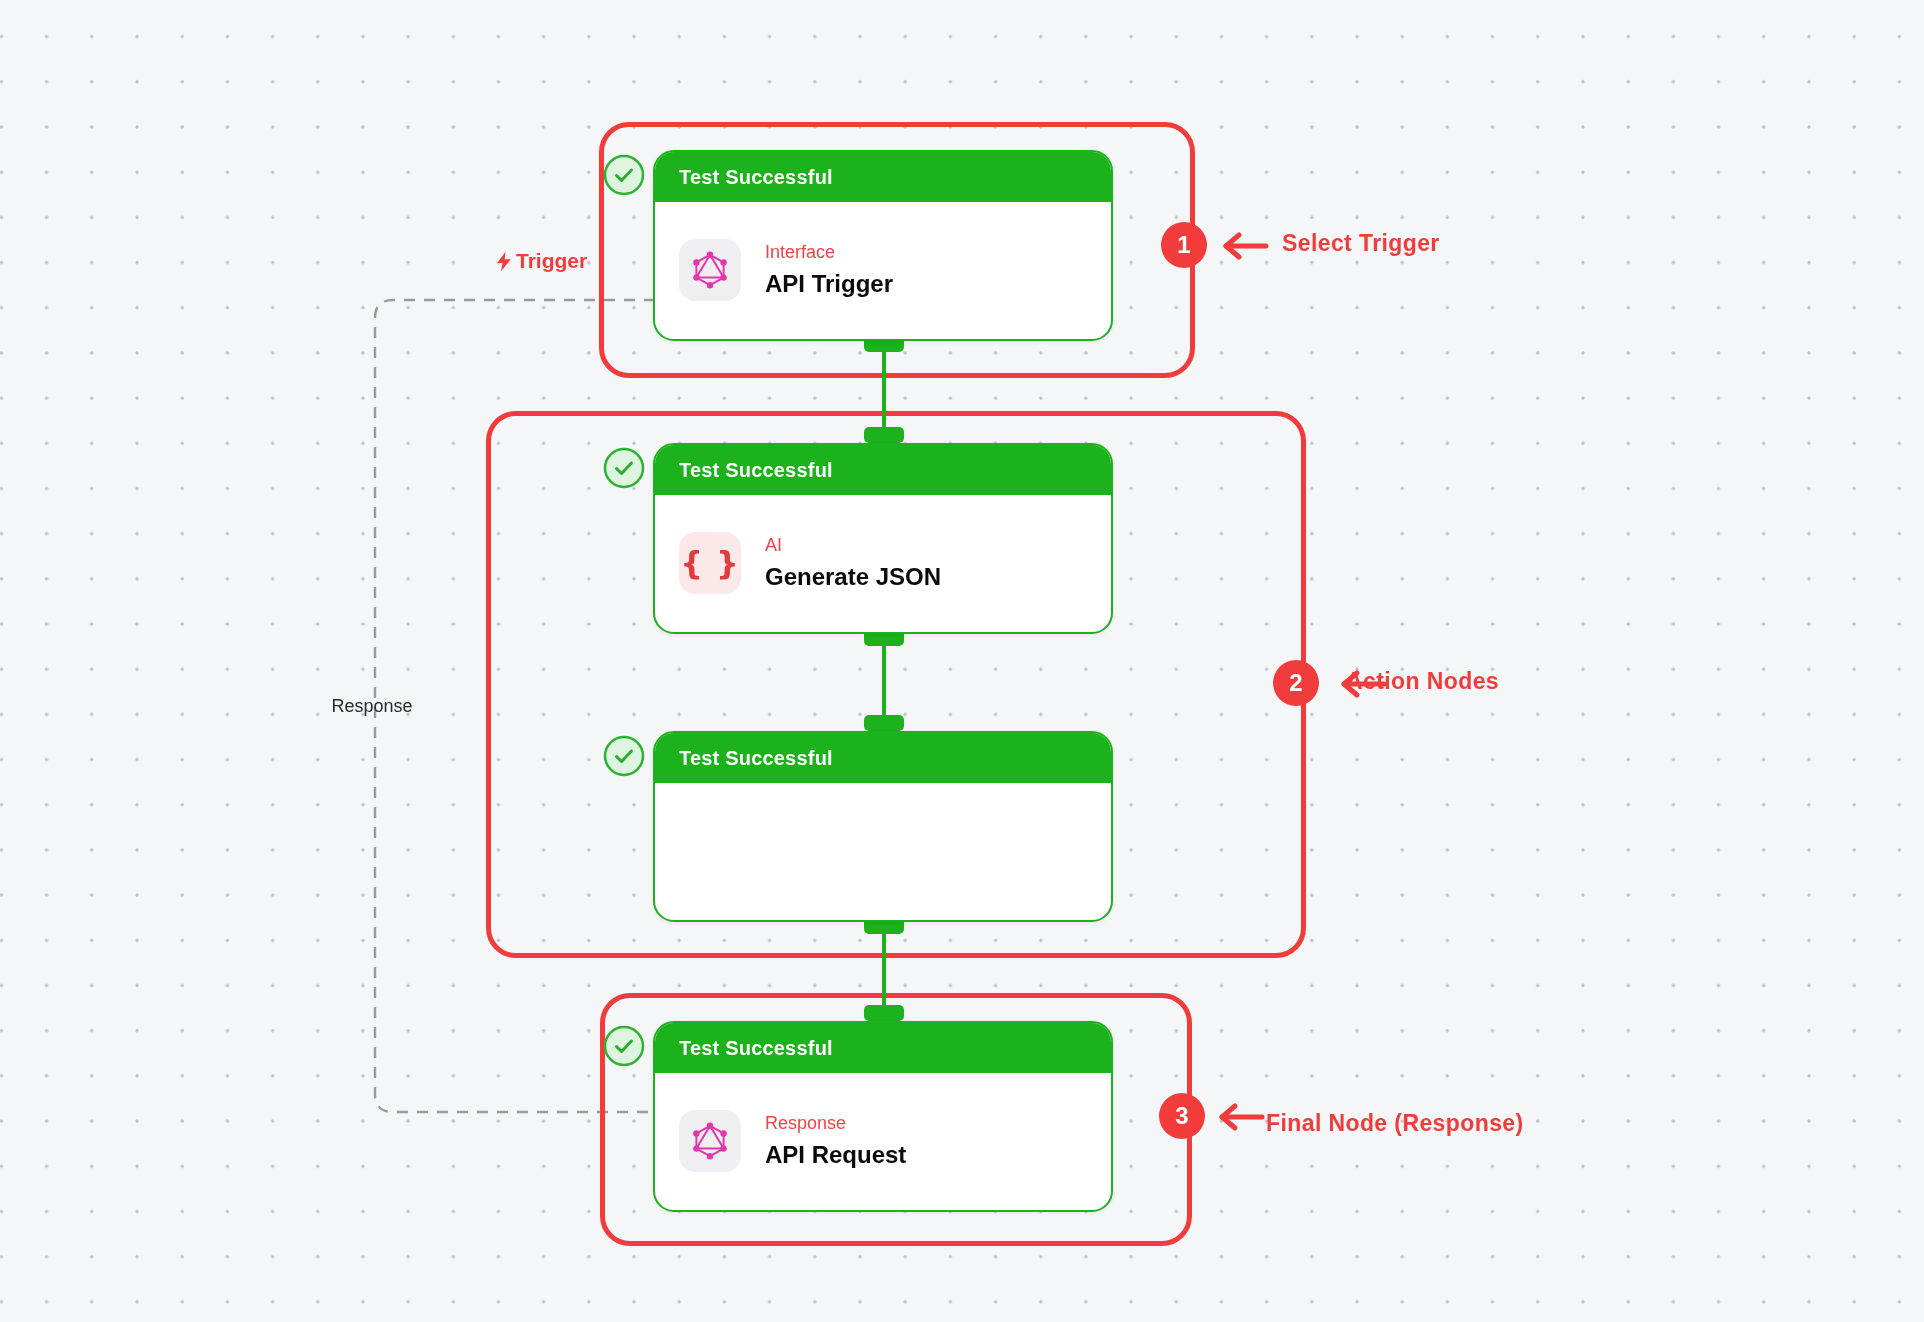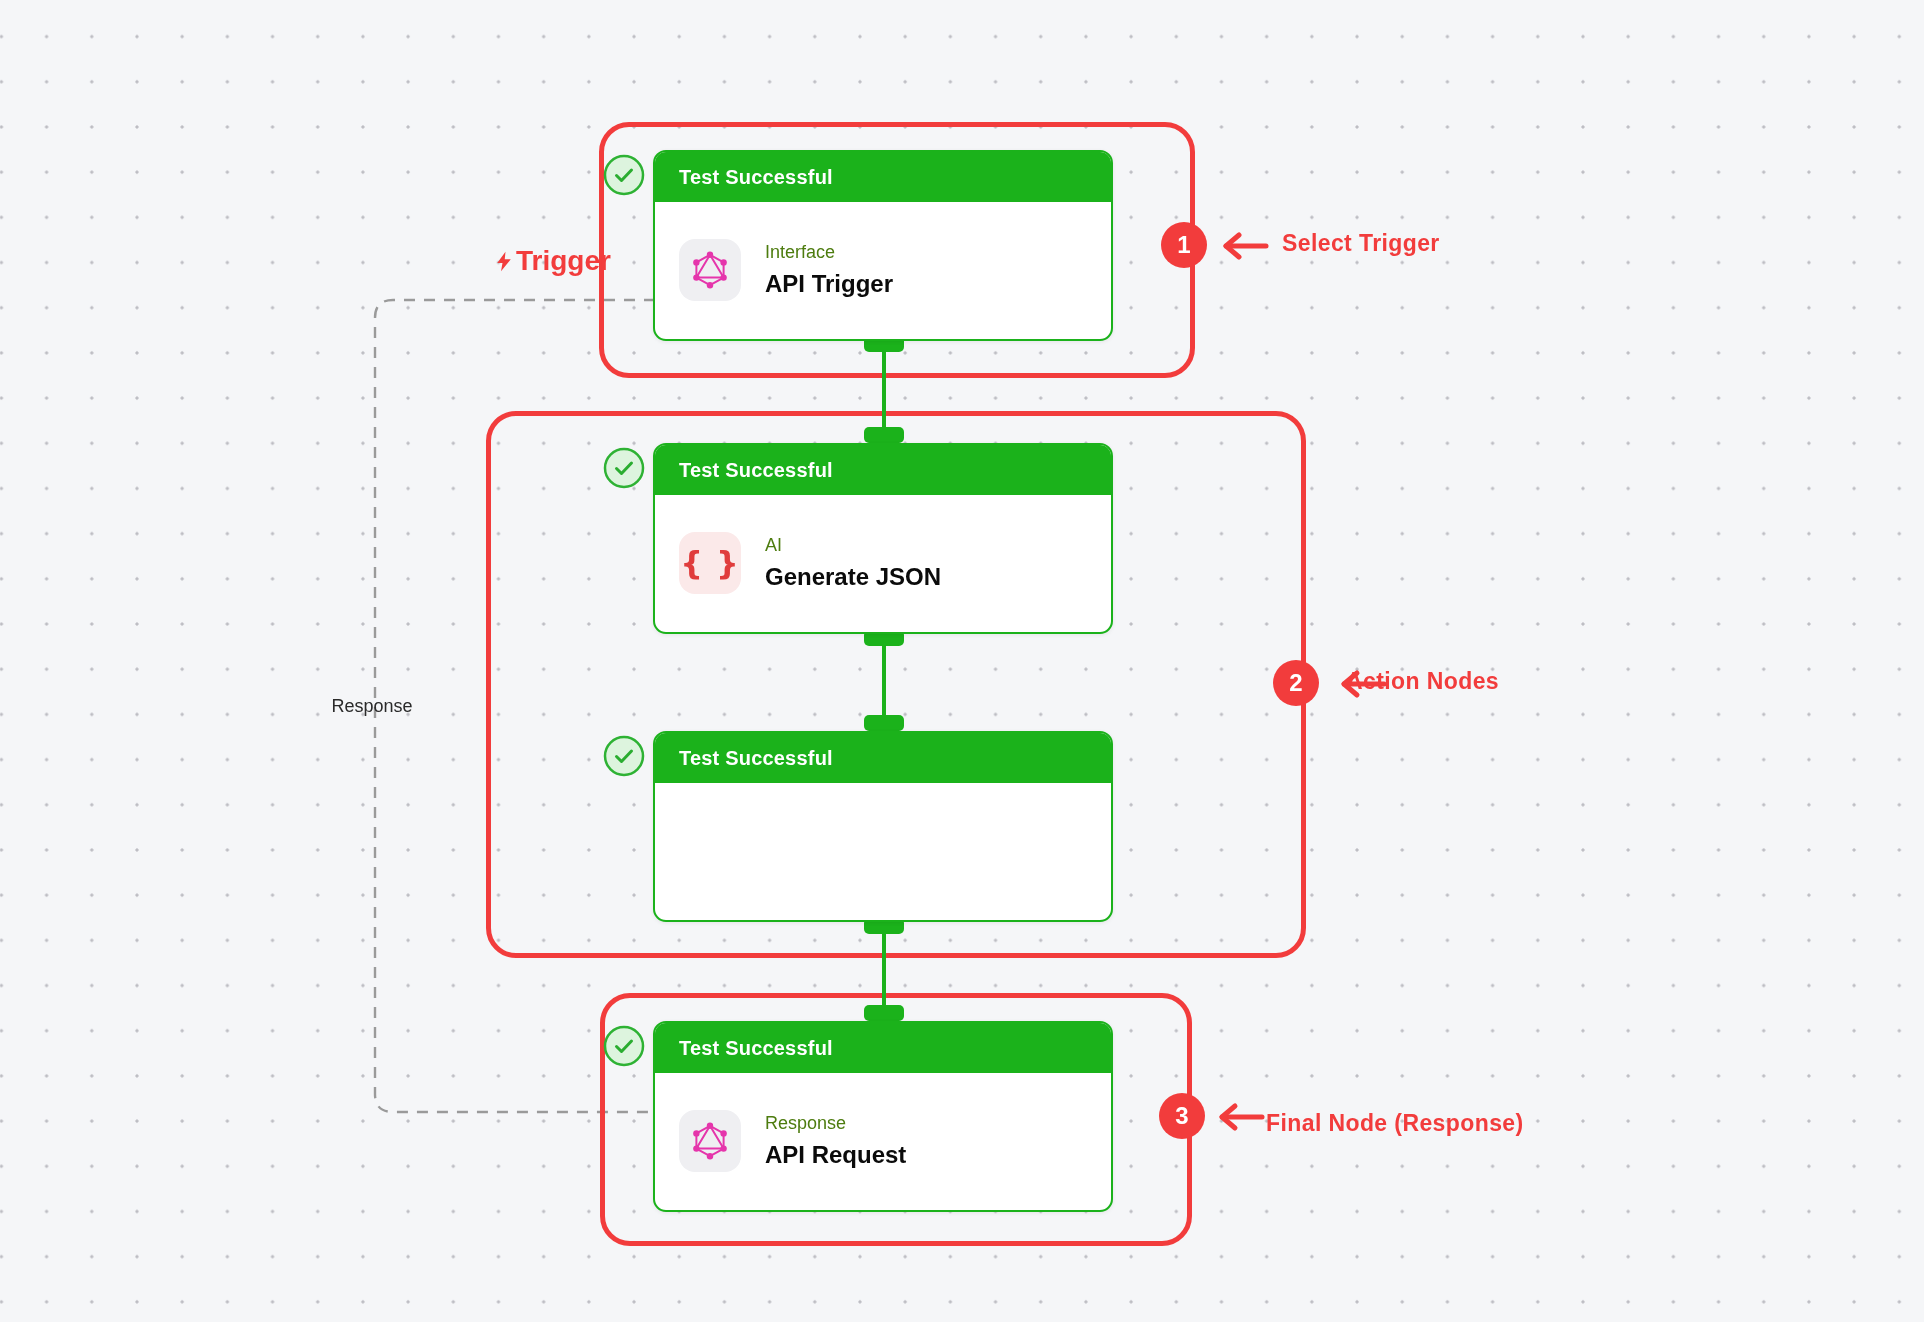--- a/index.html
+++ b/index.html
@@ -9,43 +9,43 @@
     background-image: radial-gradient(circle, #bdbdc3 1.3px, transparent 1.9px);
     background-size:45.2px 45.2px; background-position:24px 14px;
     font-family:"Liberation Sans", sans-serif;
   }
   .dashed-svg { position:absolute; left:0; top:0; z-index:1; }
   .red-frame { position:absolute; border:5px solid #f23c3c; border-radius:30px; z-index:2; background:transparent; }
   .vline { position:absolute; width:3.5px; background:#1bb21b; z-index:3; }
   .tab { position:absolute; width:40px; height:16px; background:#1bb21b; border-radius:5px; z-index:4; }
   .node-card {
     position:absolute; width:460px; height:191px; background:#fff;
-    border:2.5px solid #1bb21b; border-radius:13px; overflow:hidden;
+    border:2.5px solid #1bb21b; border-radius:21px; overflow:hidden;
     box-shadow:0 1px 4px rgba(0,0,0,.07); z-index:5; box-sizing:border-box;
   }
   .node-header {
     height:50px; background:#1bb21b; display:flex; align-items:center;
     padding:0 24px; color:#ffffff; font-size:20px; font-weight:700; letter-spacing:.2px;
   }
   .node-body { height:136px; display:flex; align-items:center; padding:0 24px; gap:24px; }
   .icon-box { width:62px; height:62px; border-radius:16px; display:flex; align-items:center; justify-content:center; flex:0 0 auto; }
   .icon-gray { background:#efeff2; }
   .icon-pink { background:#fbe9e9; }
   .braces { font-family:"DejaVu Sans", sans-serif; font-size:32px; font-weight:700; color:#e03c3c; letter-spacing:1px; }
-  .node-type { font-size:18px; color:#4d7c0f; margin-bottom:7px; }
+  .node-type { font-size:18px; color:#ef4444; margin-bottom:7px; }
   .node-title { font-size:24px; font-weight:700; color:#0b0b0b; }
   .check { position:absolute; width:42px; height:42px; z-index:5; }
   .num-circle {
     position:absolute; width:46px; height:46px; border-radius:50%;
     background:#f23c3c; color:#fff; font-size:24px; font-weight:700;
     display:flex; align-items:center; justify-content:center; z-index:6;
   }
   .arrow { position:absolute; z-index:6; }
   .annot-label { position:absolute; color:#f23c3c; font-size:23px; font-weight:700; letter-spacing:.4px; white-space:nowrap; z-index:6; }
-  .trigger-label { position:absolute; left:495px; top:246px; height:30px; display:flex; align-items:center; gap:3px; color:#f23c3c; font-size:28px; font-weight:600; z-index:6; }
+  .trigger-label { position:absolute; left:495px; top:246px; height:30px; display:flex; align-items:center; gap:3px; color:#f23c3c; font-size:21px; font-weight:600; z-index:6; }
   .response-label { position:absolute; left:372px; top:706px; transform:translate(-50%,-50%); font-size:18px; font-weight:500; color:#2a2a2a; z-index:2; }
 </style>
 </head>
 <body>
 
 <div class="canvas">
 
   <svg class="dashed-svg" width="1924" height="1322">
     <path d="M 655 300 H 393 Q 375 300 375 318 V 1094 Q 375 1112 393 1112 H 655" fill="none" stroke="#9a9a9a" stroke-width="2.4" stroke-dasharray="11 9"></path>
   </svg>

